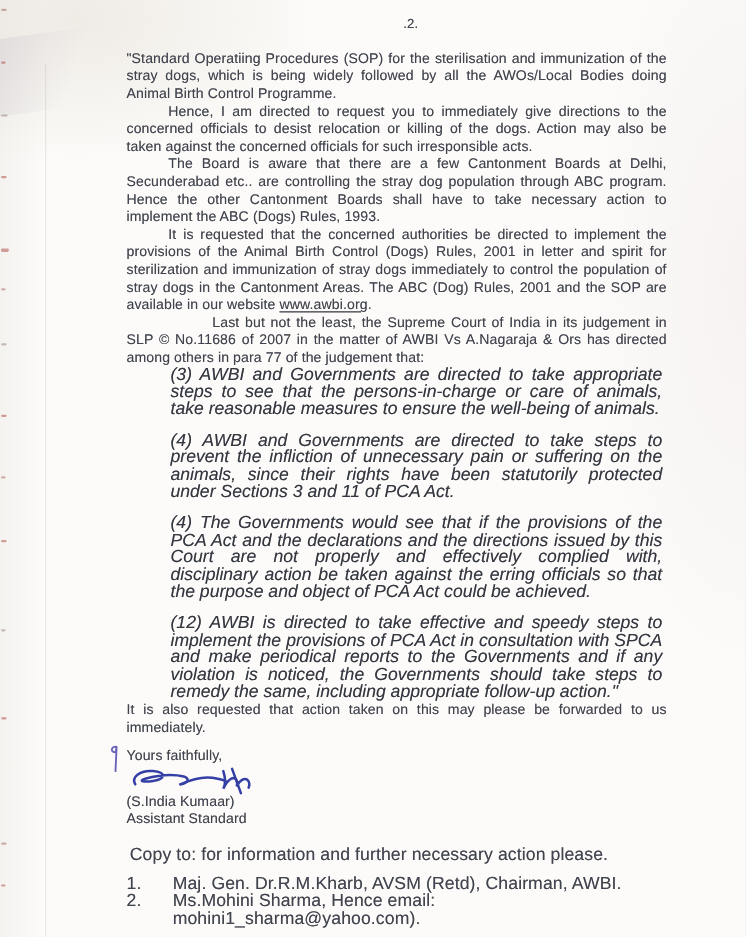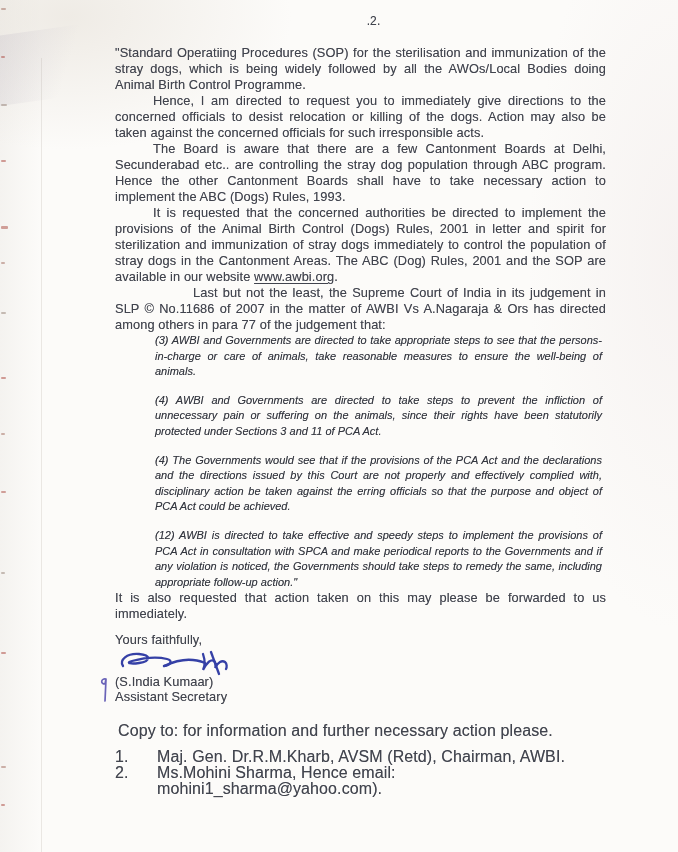--- a/index.html
+++ b/index.html
@@ -38,21 +38,21 @@
   p.ind{text-indent:38px;}
   p.ind-deep{text-indent:78px;}
   .m-after-p1{margin-bottom:17px;}
   .m-after-p2{margin-bottom:11px;}
   .m-after-p3{margin-bottom:9px;}
   .m-after-p4{margin-bottom:12px;}
   .m-after-p5{margin-bottom:6px;}
   .site-link{text-decoration:underline;text-underline-offset:2px;}
   .quotes{margin:0 4px 0 40px;}
   p.quote{
-    font-size:11px;line-height:15.6px;font-style:italic;
+    font-size:16px;line-height:15.6px;font-style:italic;
     text-align:justify;color:#343740;margin:0 0 13px 0;
     text-shadow:0 0 0.5px rgba(52,55,64,0.5);
   }
   p.quote:last-child{margin-bottom:0;}
   .m-after-quotes{margin-top:9px;}
   .closing{
     margin-top:10px;text-align:left;font-size:12.8px;line-height:15px;
   }
   .sig-wrap{height:26px;margin:1px -14px 0 0;}
   .copy-block{margin-top:19px;font-size:16px;line-height:16px;}
@@ -97,21 +97,21 @@
       <svg width="118" height="30" viewBox="0 0 118 30">
         <g fill="none" stroke="#3540a6" stroke-width="2.3" stroke-linecap="round">
           <path d="M8 18 C4 12 12 5 24 6 C36 7 36 13 24 15 C16 16.2 10 15 17 13 C32 9 44 9 52 11 C58 12.5 56 17 49 18"></path>
           <path d="M49 18 C60 13 70 11 78 12 C84 12.8 88 14 90 15"></path>
           <path d="M88 6 C90 12 90 18 88 22 C92 14 96 11 99 13 C101 14.5 101 18 100 20 C103 14 107 12 110 14 C112 15.5 112 19 111 21"></path>
           <path d="M96 4 L104 26"></path>
         </g>
       </svg>
     </div>
     <div>(S.India Kumaar)</div>
-    <div>Assistant Secretary</div>
+    <div>Assistant Standard</div>
   </div>
 
   <div class="copy-block txt">
     <div class="copy-label">Copy to: for information and further necessary action please.</div>
     <div class="copy-items">
       <div class="copy-item">
         <span class="num">1.</span>
           <span>Maj. Gen. Dr.R.M.Kharb, AVSM (Retd), Chairman, AWBI.</span>
       </div>
       <div class="copy-item">

